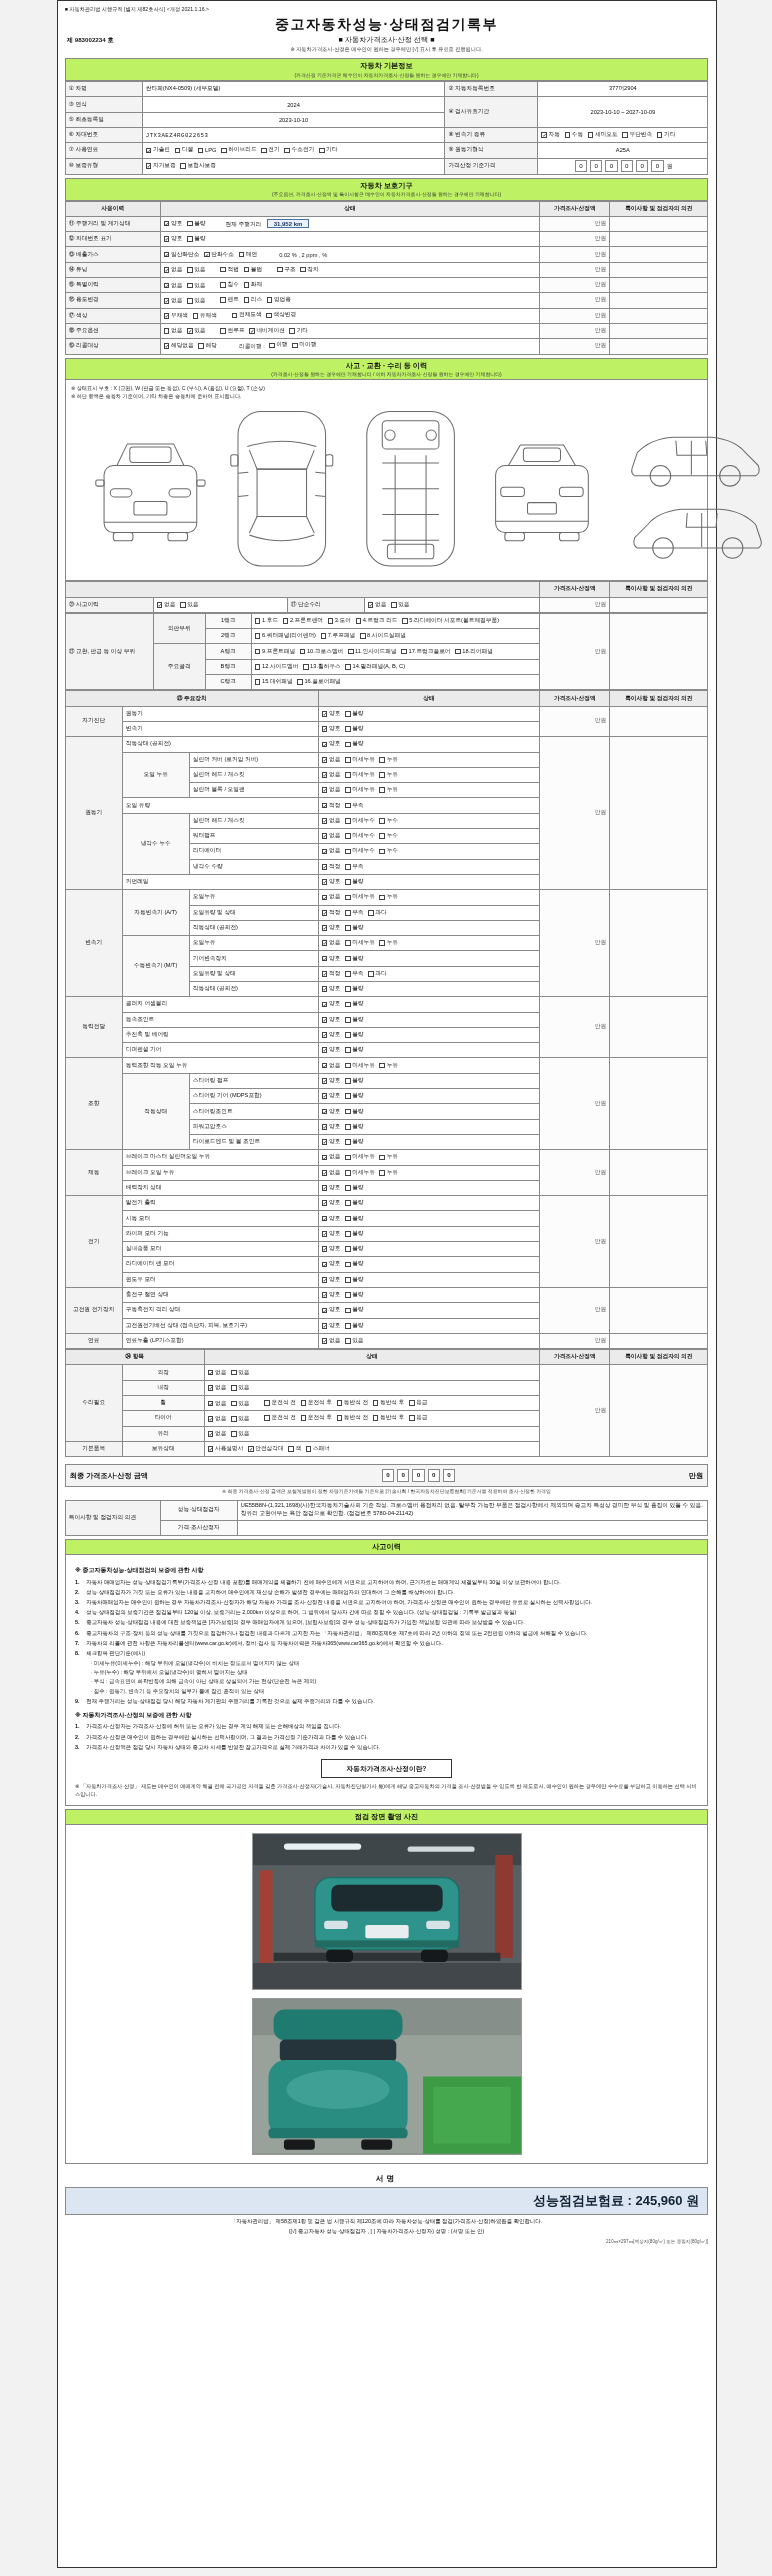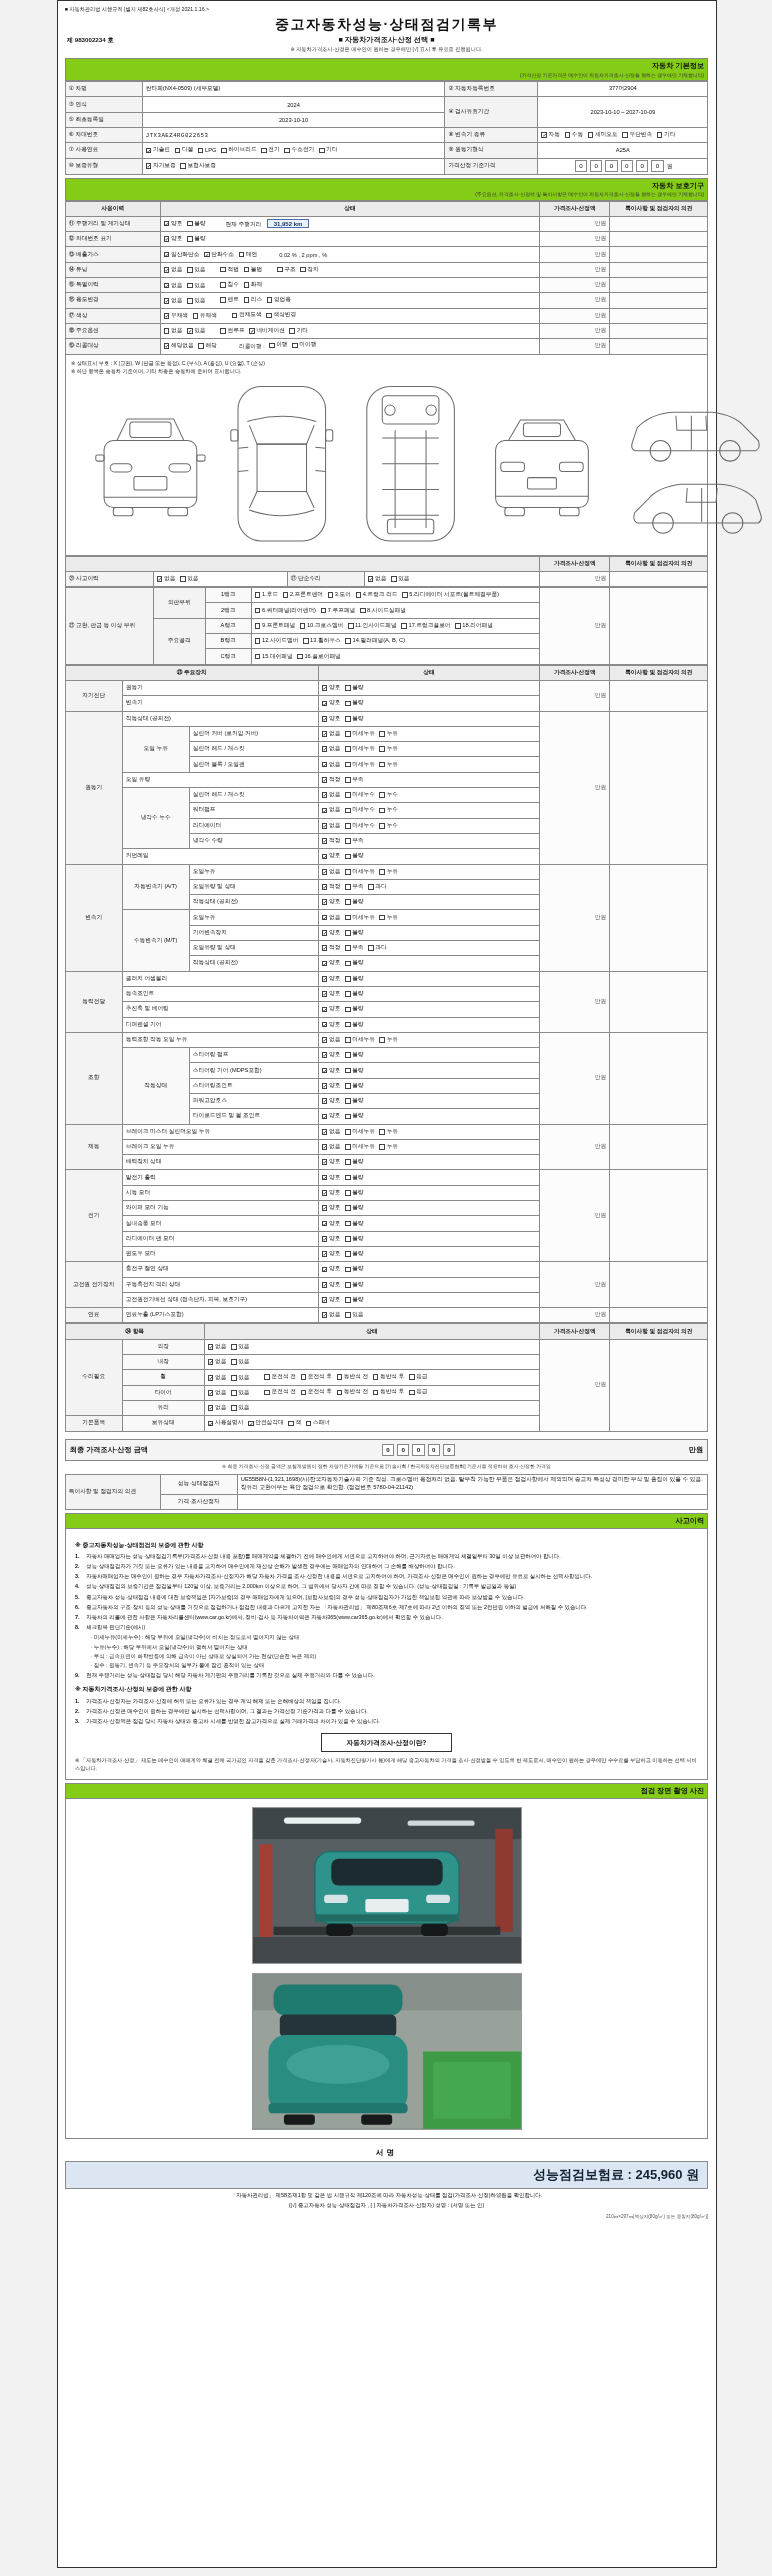--- a/index.html
+++ b/index.html
@@ -3,23 +3,23 @@
 <meta charset="utf-8">
 <style>
   html,body{margin:0;padding:0;background:#f2f2f2;}
   body{width:773px;font-family:"Liberation Sans","DejaVu Sans",sans-serif;color:#111;}
   .page{width:660px;min-height:2568px;margin:0 auto;background:#fff;border:1px solid #333;
         box-sizing:border-box;padding:4.1px 7.2px;}
   .law-ref{font-size:5.2px;color:#222;margin:1px 0 3.1px;}
   .title{font-size:14px;font-weight:bold;text-align:center;letter-spacing:1.5px;margin:2.1px 0 1px;}
   .subtitle-row{display:flex;align-items:center;justify-content:center;position:relative;margin:1px 0;}
   .docno{position:absolute;left:2.1px;font-size:6.2px;font-weight:bold;}
-  .subtitle{font-size:7.2px;font-weight:bold;text-align:center;}
+  .subtitle{font-size:7.2px;font-weight:normal;text-align:center;}
   .sub-note{font-size:5.2px;text-align:center;color:#333;margin:1px 0 5.2px;}
-  .bar{background:#84cc16;border:0.5px solid #878787;text-align:right;padding:2.1px 3.1px;margin-top:3px;}
+  .bar{background:#bef264;border:0.5px solid #878787;text-align:center;padding:2.1px 3.1px;margin-top:3px;}
   .bar-title{font-weight:bold;font-size:7.2px;}
   .bar-note{display:block;font-size:4.9px;color:#333;margin-top:0.5px;}
   table.tbl{width:100%;border-collapse:collapse;table-layout:fixed;}
   table.tbl td{border:0.5px solid #8a8a8a;padding:1.5px 3.1px;font-size:5.7px;height:11.3px;
                vertical-align:middle;word-break:keep-all;overflow:hidden;}
   td.lab{background:#f3f3f3;}
   td.h{background:#ebebeb;text-align:center;font-weight:bold;}
   td.grp{background:#f3f3f3;text-align:center;}
   td.sub{background:#f9f9f9;text-align:center;}
   td.cen{text-align:center;}
@@ -404,20 +404,24 @@
                 <span class="bx"></span>
                 <span>미이행</span>
               </span>
             </span></td>
           <td class="price"><span>만원</span></td>
           <td class="note"></td>
         </tr>
       </tbody>
     </table>
 
+  <div class="bar">
+    <span class="bar-title">사고 · 교환 · 수리 등 이력</span>
+    <span class="bar-note">(가격조사·산정을 원하는 경우에만 기재합니다 / 이하 자동차가격조사·산정을 원하는 경우에만 기재합니다)</span>
+  </div>
   <div class="diagram-wrap">
     <div class="legend">※ 상태표시 부호 : X (교환), W (판금 또는 용접), C (부식), A (흠집), U (요철), T (손상)</div>
     <div class="legend">※ 하단 항목은 승용차 기준이며, 기타 차종은 승용차에 준하여 표시합니다.</div>
     <svg width="747" height="178" viewBox="0 0 1450 345">
       <g stroke="#6b6b6b" stroke-width="2" fill="none">
 
         <g transform="translate(70,75)">
           <rect x="0" y="50" width="180" height="130" rx="18"></rect>
           <path d="M25,50 L45,8 H135 L155,50"></path>
           <rect x="50" y="14" width="80" height="30" rx="6"></rect>

